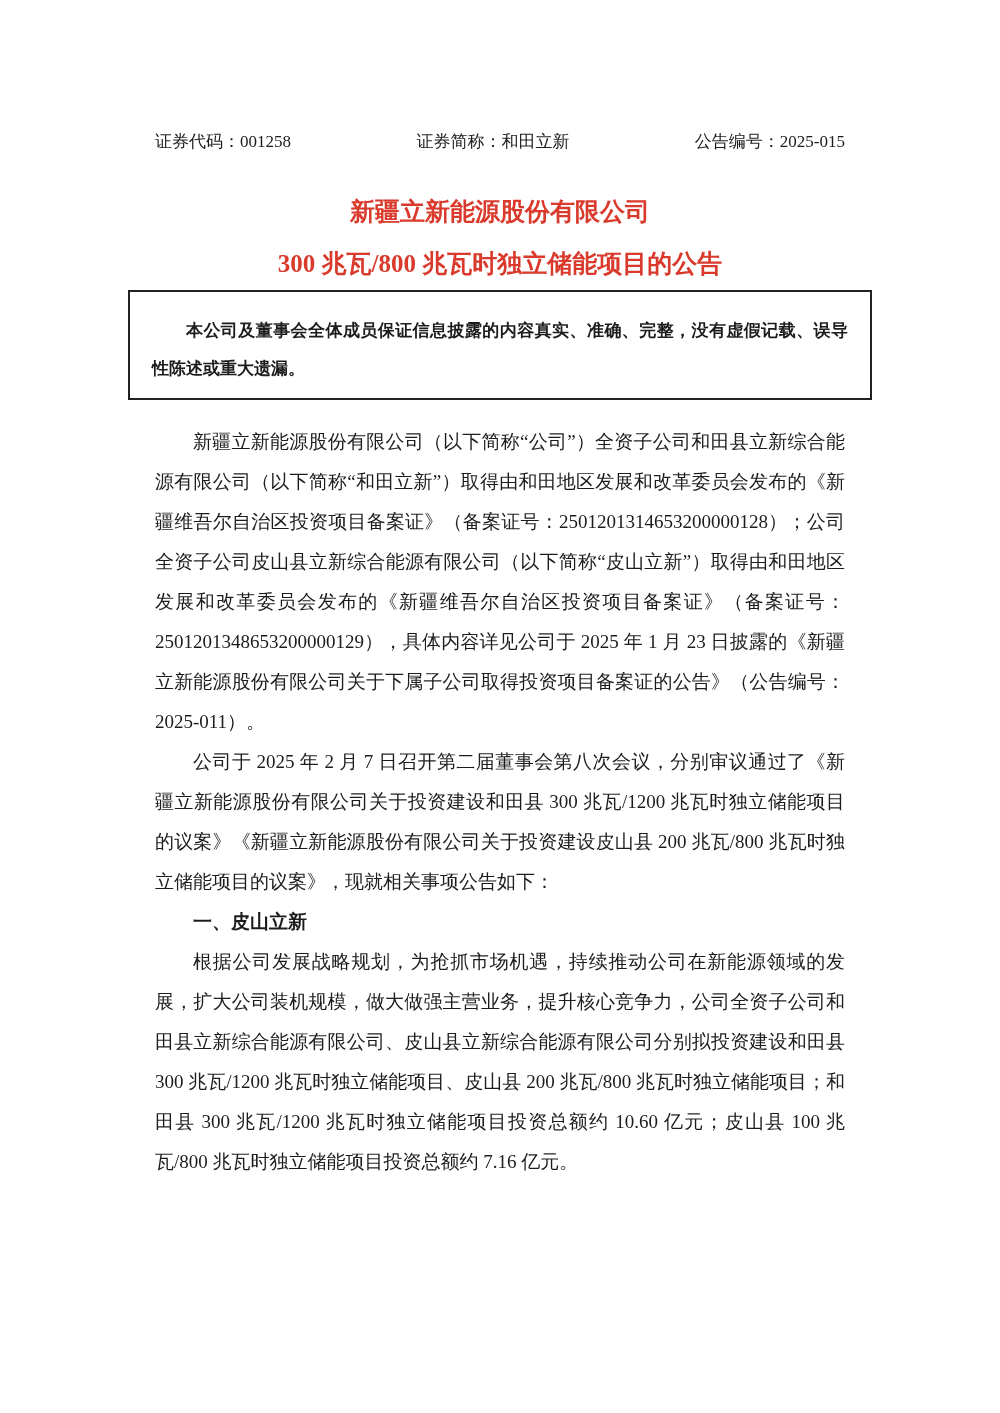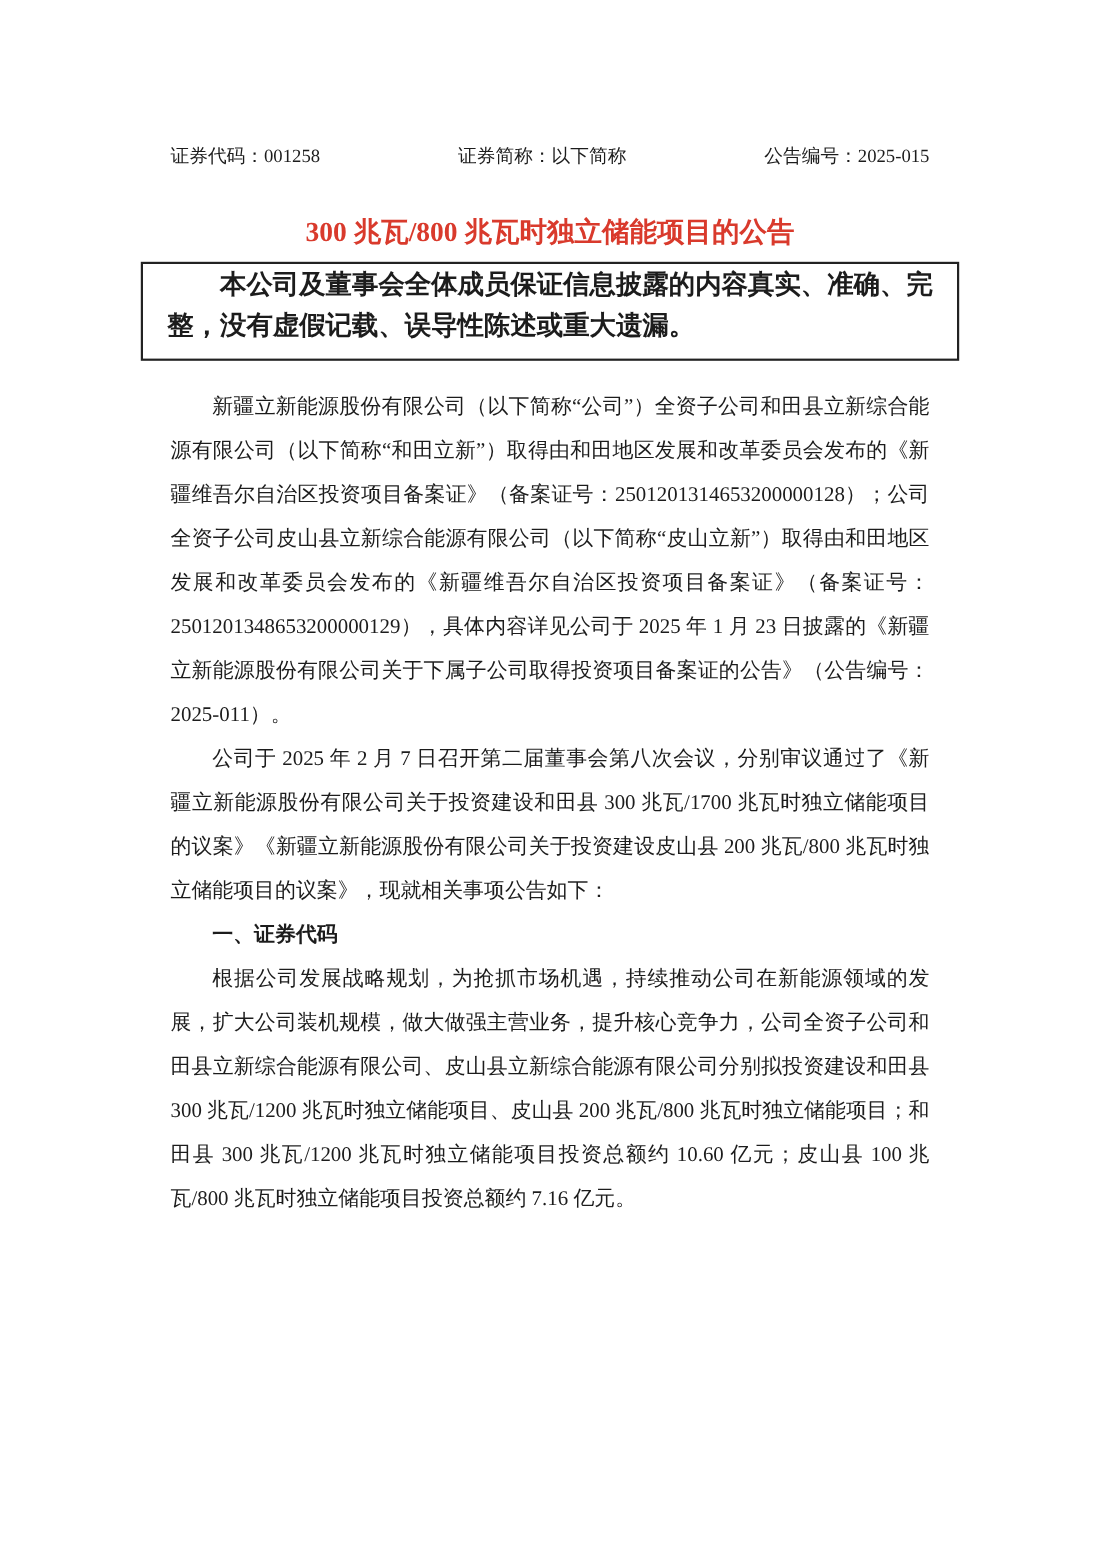--- a/index.html
+++ b/index.html
@@ -30,54 +30,55 @@
     text-align: center;
     color: #d93a2c;
     font-weight: bold;
     font-size: 25px;
     line-height: 52px;
   }
   .disclaimer-box {
     margin-left: -27px;
     margin-right: -27px;
     border: 2px solid #222222;
-    padding: 0 22px 10px 22px;
+    padding: 20px 22px 10px 22px;
     font-weight: bold;
-    font-size: 24px;
+    font-size: 17px;
     line-height: 38px;
   }
   .disclaimer-box p { text-indent: 2em; text-align: justify; }
   .doc-body {
     margin-top: 22px;
     font-size: 19px;
     line-height: 40px;
     text-align: justify;
   }
   .doc-body p { text-indent: 2em; }
   .section-heading { font-weight: bold; text-indent: 2em; }
 </style>
 </head>
 <body>
 
 <div class="page">
 
   <div class="doc-header">
     <span>证券代码：001258</span>
-    <span>证券简称：以下简称</span>
+    <span>证券简称：和田立新</span>
     <span>公告编号：2025-015</span>
   </div>
 
   <div class="doc-title">
+    <div>新疆立新能源股份有限公司</div>
     <div>300 兆瓦/800 兆瓦时独立储能项目的公告</div>
   </div>
 
   <div class="disclaimer-box">
     <p>本公司及董事会全体成员保证信息披露的内容真实、准确、完整，没有虚假记载、误导性陈述或重大遗漏。</p>
   </div>
 
   <div class="doc-body">
     <p>新疆立新能源股份有限公司（以下简称“公司”）全资子公司和田县立新综合能源有限公司（以下简称“和田立新”）取得由和田地区发展和改革委员会发布的《新疆维吾尔自治区投资项目备案证》（备案证号：2501201314653200000128）；公司全资子公司皮山县立新综合能源有限公司（以下简称“皮山立新”）取得由和田地区发展和改革委员会发布的《新疆维吾尔自治区投资项目备案证》（备案证号：2501201348653200000129），具体内容详见公司于 2025 年 1 月 23 日披露的《新疆立新能源股份有限公司关于下属子公司取得投资项目备案证的公告》（公告编号：2025-011）。</p>
-    <p>公司于 2025 年 2 月 7 日召开第二届董事会第八次会议，分别审议通过了《新疆立新能源股份有限公司关于投资建设和田县 300 兆瓦/1700 兆瓦时独立储能项目的议案》《新疆立新能源股份有限公司关于投资建设皮山县 200 兆瓦/800 兆瓦时独立储能项目的议案》，现就相关事项公告如下：</p>
-    <p class="section-heading">一、证券代码</p>
+    <p>公司于 2025 年 2 月 7 日召开第二届董事会第八次会议，分别审议通过了《新疆立新能源股份有限公司关于投资建设和田县 300 兆瓦/1200 兆瓦时独立储能项目的议案》《新疆立新能源股份有限公司关于投资建设皮山县 200 兆瓦/800 兆瓦时独立储能项目的议案》，现就相关事项公告如下：</p>
+    <p class="section-heading">一、皮山立新</p>
     <p>根据公司发展战略规划，为抢抓市场机遇，持续推动公司在新能源领域的发展，扩大公司装机规模，做大做强主营业务，提升核心竞争力，公司全资子公司和田县立新综合能源有限公司、皮山县立新综合能源有限公司分别拟投资建设和田县 300 兆瓦/1200 兆瓦时独立储能项目、皮山县 200 兆瓦/800 兆瓦时独立储能项目；和田县 300 兆瓦/1200 兆瓦时独立储能项目投资总额约 10.60 亿元；皮山县 100 兆瓦/800 兆瓦时独立储能项目投资总额约 7.16 亿元。</p>
   </div>
 
 </div>
 
 </body></html>

